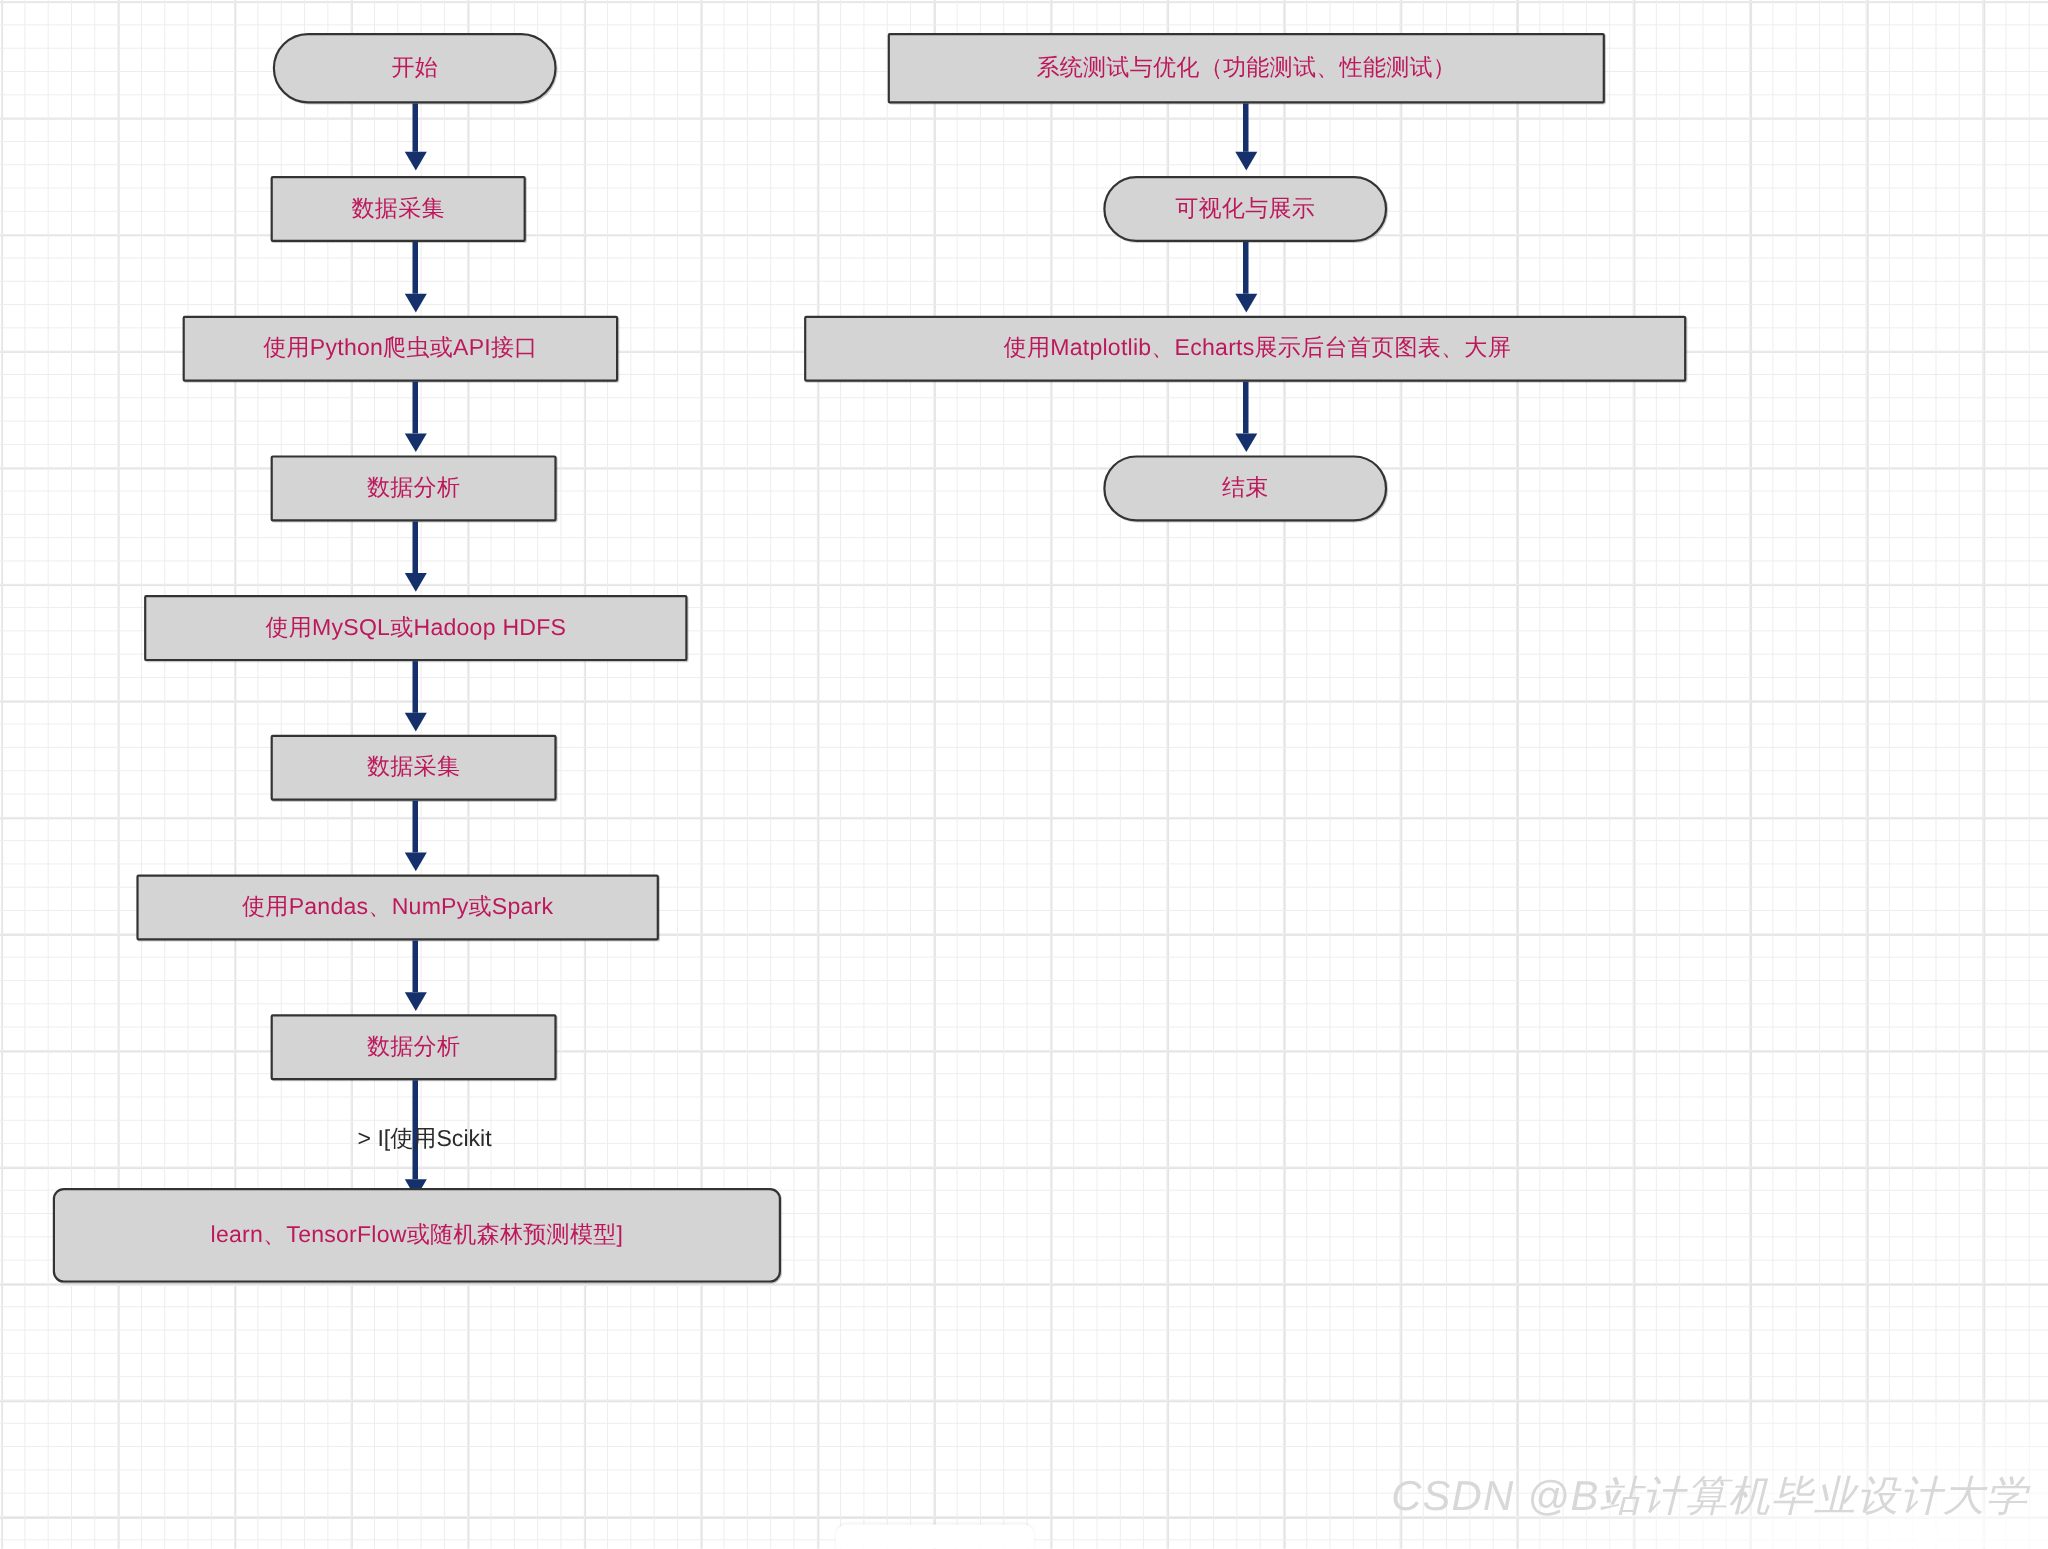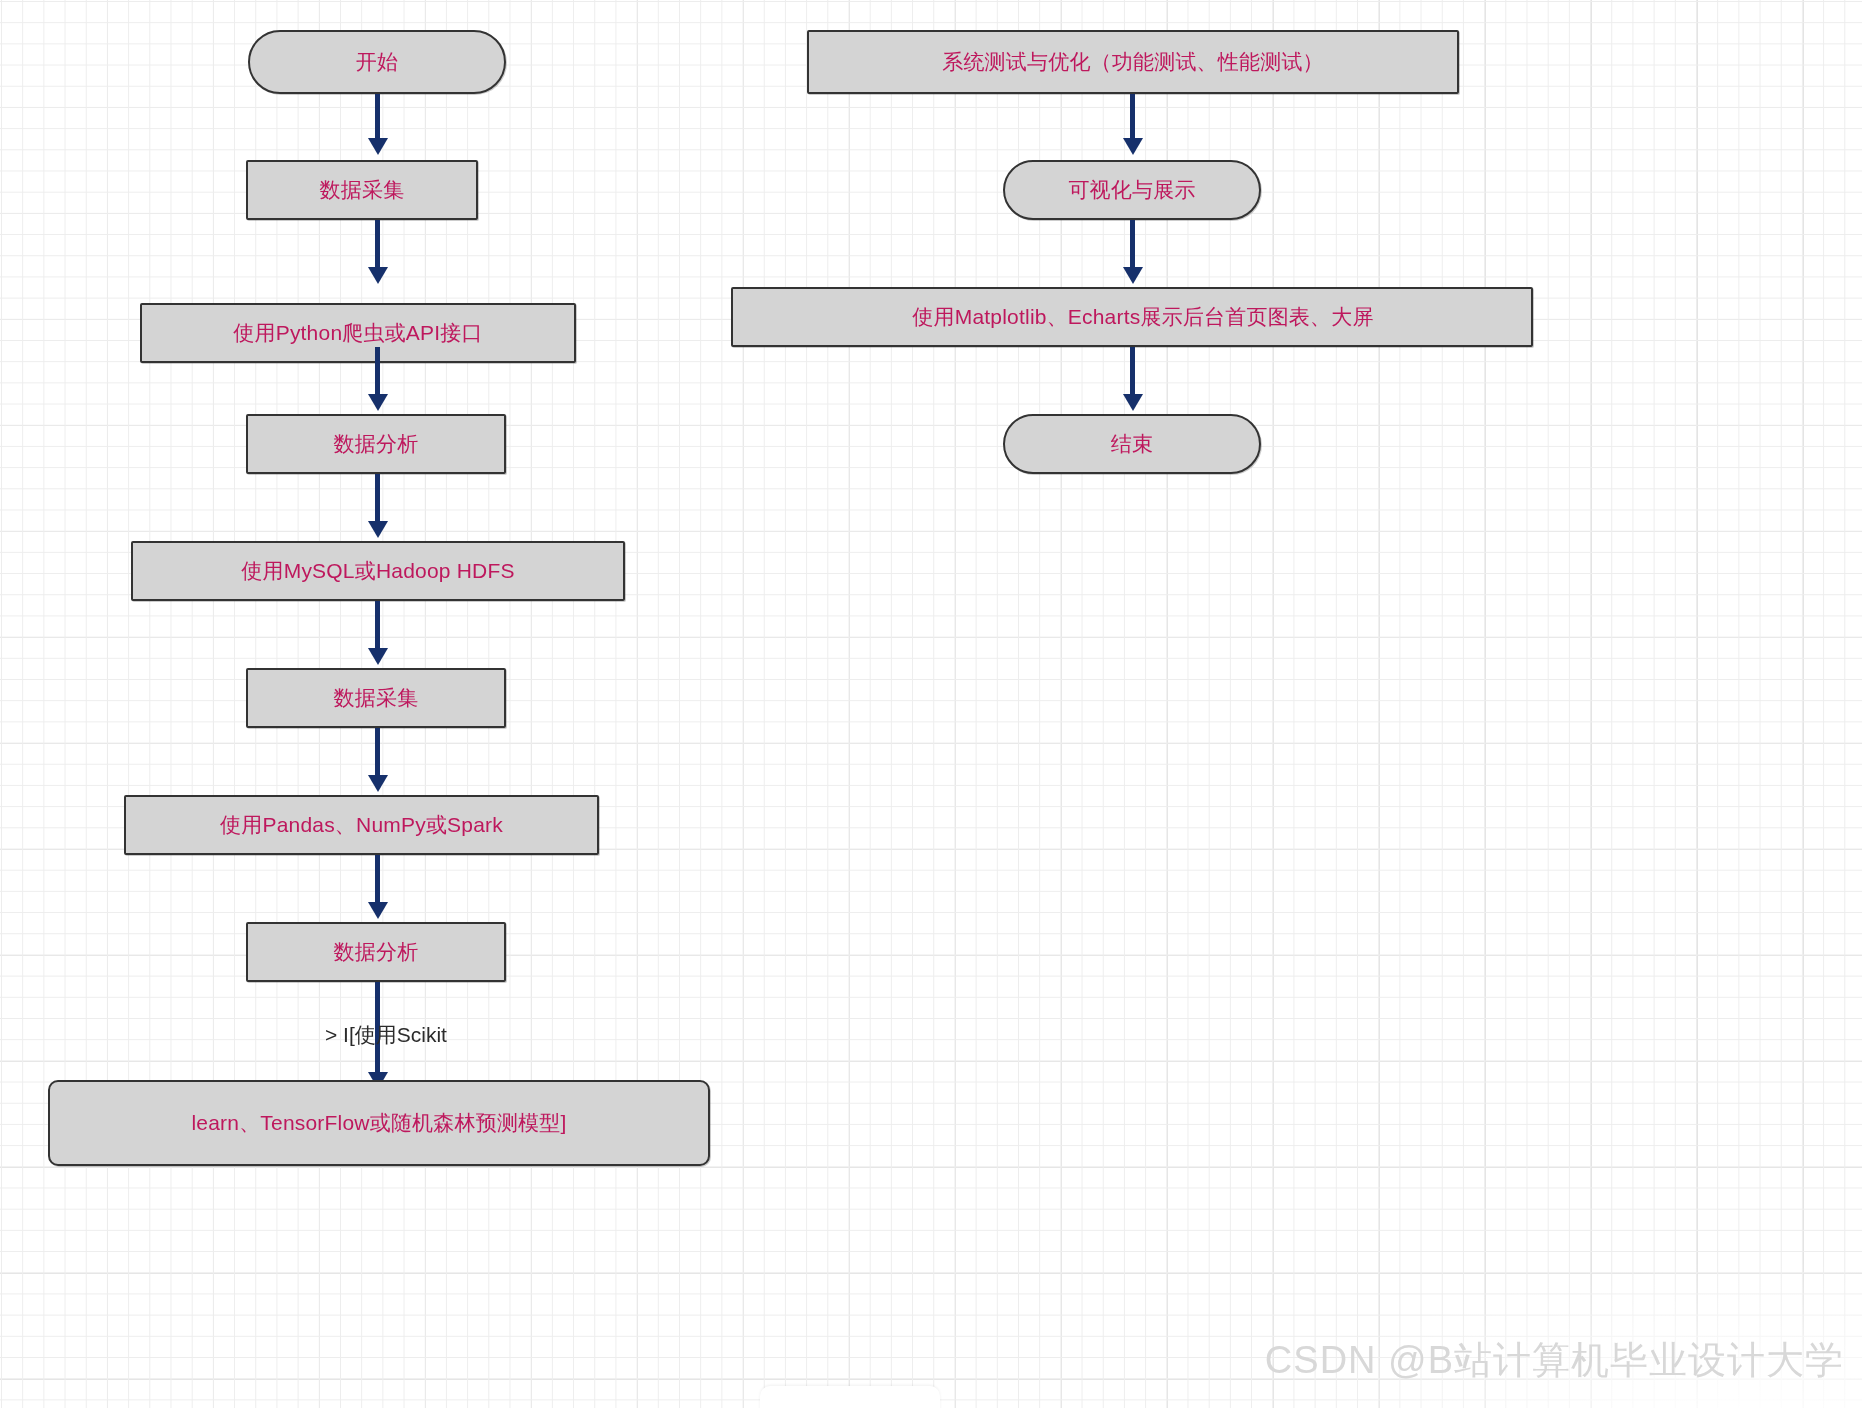--- a/index.html
+++ b/index.html
@@ -77,20 +77,21 @@
   #watermark {
     position: absolute;
     right: 18px;
     bottom: 22px;
     font-size: 38px;
     color: #d8d8d8;
     letter-spacing: 1px;
     white-space: nowrap;
     pointer-events: none;
     user-select: none;
+    font-style: italic;
   }
 
   
   #bottom-card {
     position: absolute;
     left: 760px;
     bottom: -14px;
     width: 180px;
     height: 36px;
     background: #ffffff;
@@ -116,21 +117,21 @@
   <div class="node stadium" style="left:248px; top:30px; width:258px; height:64px;">开始</div>
 
   <div class="edge" style="left:375px; top:94px; height:44px;"></div>
   <div class="arrowhead" style="left:368px; top:138px;"></div>
 
   <div class="node rect" style="left:246px; top:160px; width:232px; height:60px;">数据采集</div>
 
   <div class="edge" style="left:375px; top:220px; height:47px;"></div>
   <div class="arrowhead" style="left:368px; top:267px;"></div>
 
-  <div class="node rect" style="left:140px; top:287px; width:436px; height:60px;margin-top:16px;">使用Python爬虫或API接口</div>
+  <div class="node rect" style="left:166px; top:287px; width:396px; height:60px;">使用Python爬虫或API接口</div>
 
   <div class="edge" style="left:375px; top:347px; height:47px;"></div>
   <div class="arrowhead" style="left:368px; top:394px;"></div>
 
   <div class="node rect" style="left:246px; top:414px; width:260px; height:60px;">数据分析</div>
 
   <div class="edge" style="left:375px; top:474px; height:47px;"></div>
   <div class="arrowhead" style="left:368px; top:521px;"></div>
 
   <div class="node rect" style="left:131px; top:541px; width:494px; height:60px;">使用MySQL或Hadoop HDFS</div>

